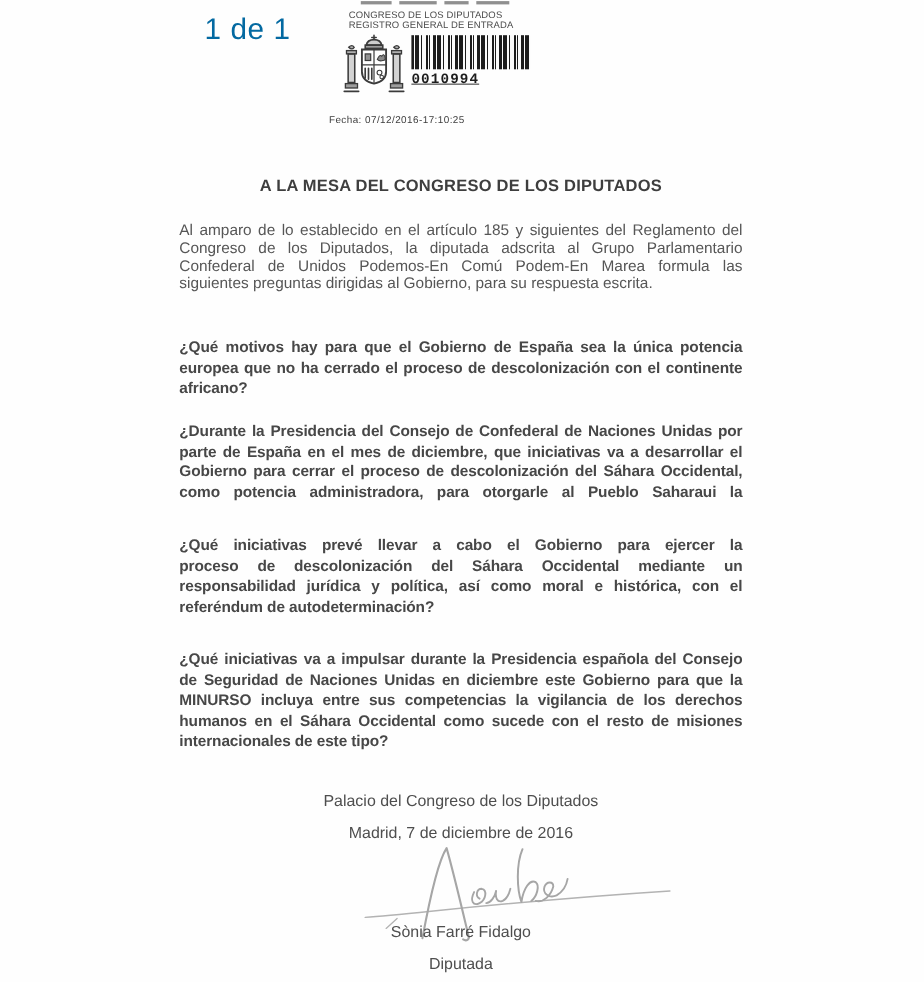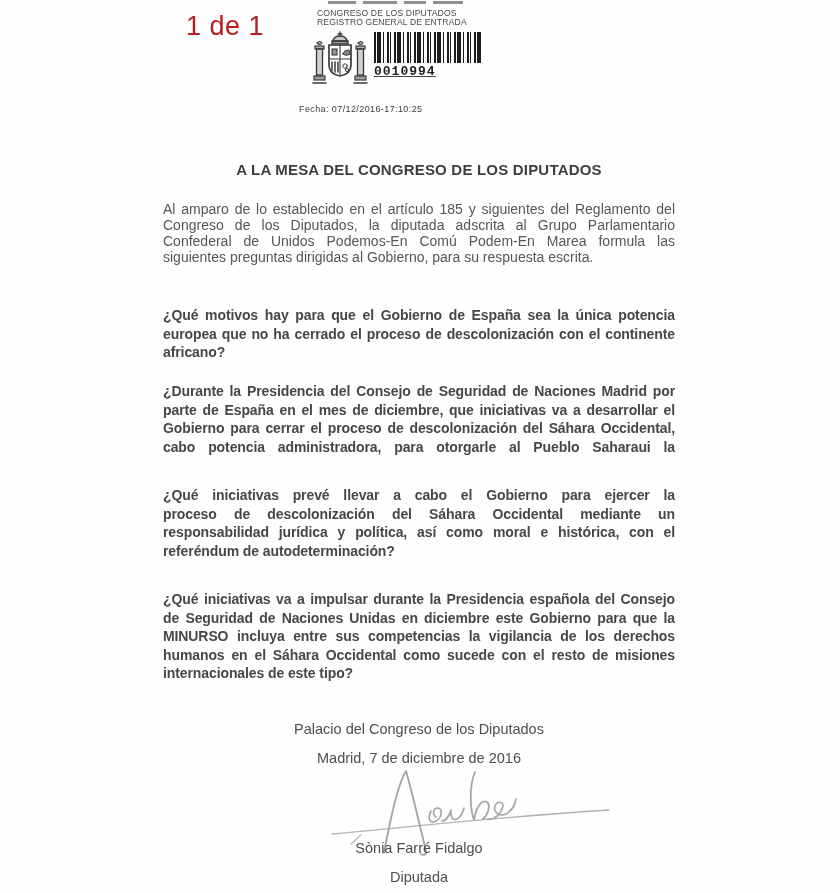--- a/index.html
+++ b/index.html
@@ -2,21 +2,21 @@
 <html><head>
 <meta charset="utf-8">
 <style>
   html,body{margin:0;padding:0;background:#ffffff;}
   .page{
     position:relative;width:840px;height:893px;background:#fefefe;overflow:hidden;
     font-family:"Liberation Sans",sans-serif;
   }
   
   .page-indicator{
-    position:absolute;left:186px;top:11px;font-size:27px;color:#b91c1c;
+    position:absolute;left:186px;top:11px;font-size:27px;color:#0369a1;
     letter-spacing:0.5px;
   }
   
   .stamp{position:absolute;left:296px;top:4px;width:200px;color:#3f3f3f;}
   .stamp-dashes{position:absolute;left:32px;top:-3px;width:150px;height:4px;}
   .stamp-dashes span{display:inline-block;height:3px;background:#8f8f8f;margin-right:7px;vertical-align:top;}
   .stamp-dashes span:nth-child(1){width:28px;}
   .stamp-dashes span:nth-child(2){width:34px;}
   .stamp-dashes span:nth-child(3){width:22px;}
   .stamp-dashes span:nth-child(4){width:30px;}
@@ -125,24 +125,24 @@
       <div class="line">Confederal de Unidos Podemos-En Comú Podem-En Marea formula las</div>
       <div class="line last">siguientes preguntas dirigidas al Gobierno, para su respuesta escrita.</div>
     </div>
 
   <div class="para question q1">
       <div class="line">¿Qué motivos hay para que el Gobierno de España sea la única potencia</div>
       <div class="line">europea que no ha cerrado el proceso de descolonización con el continente</div>
       <div class="line last">africano?</div>
     </div>
   <div class="para question q2">
-      <div class="line">¿Durante la Presidencia del Consejo de Seguridad de Naciones Madrid por</div>
+      <div class="line">¿Durante la Presidencia del Consejo de Confederal de Naciones Unidas por</div>
       <div class="line">parte de España en el mes de diciembre, que iniciativas va a desarrollar el</div>
       <div class="line">Gobierno para cerrar el proceso de descolonización del Sáhara Occidental,</div>
-      <div class="line">cabo potencia administradora, para otorgarle al Pueblo Saharaui la</div>
+      <div class="line">como potencia administradora, para otorgarle al Pueblo Saharaui la</div>
     </div>
   <div class="para question q3">
       <div class="line">¿Qué iniciativas prevé llevar a cabo el Gobierno para ejercer la</div>
       <div class="line">proceso de descolonización del Sáhara Occidental mediante un</div>
       <div class="line">responsabilidad jurídica y política, así como moral e histórica, con el</div>
       <div class="line last">referéndum de autodeterminación?</div>
     </div>
   <div class="para question q4">
       <div class="line">¿Qué iniciativas va a impulsar durante la Presidencia española del Consejo</div>
       <div class="line">de Seguridad de Naciones Unidas en diciembre este Gobierno para que la</div>

